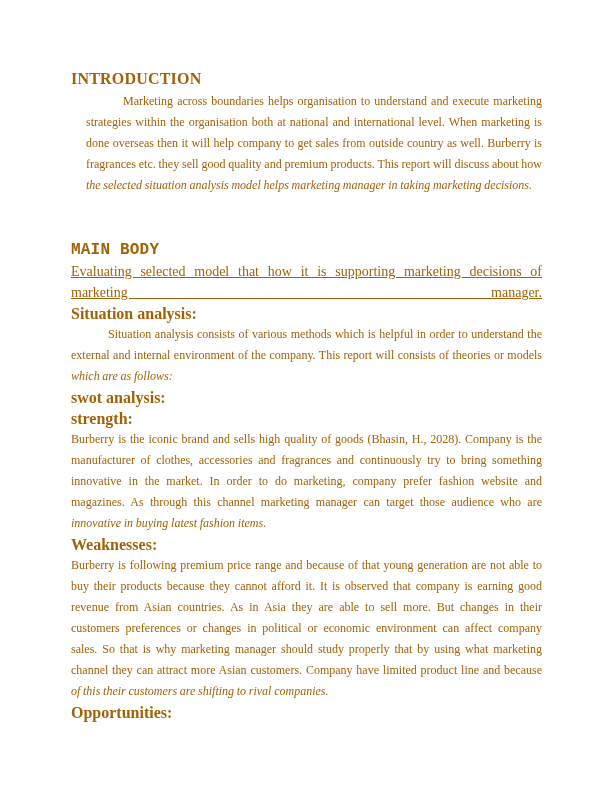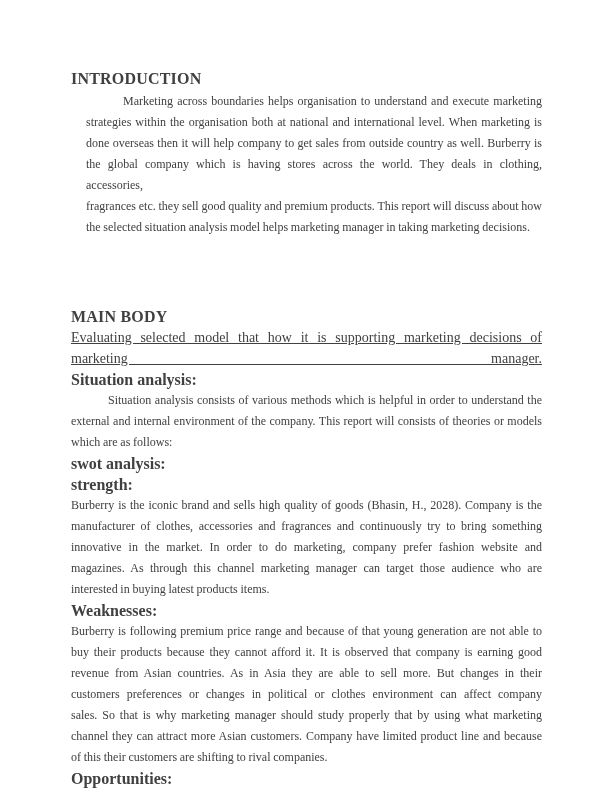--- a/index.html
+++ b/index.html
@@ -21,21 +21,21 @@
     top: 68px;
     width: 471px;
   }
   .section-heading {
     font-size: 16px;
     line-height: 21px;
     font-weight: bold;
     margin: 0;
     letter-spacing: 0.2px;
   }
-  .section-heading.gap-above { margin-top: 68px; }
+  .section-heading.gap-above { margin-top: 44px; font-family: Liberation Mono, monospace; }
   .subhead {
     font-size: 16px;
     line-height: 21px;
     font-weight: bold;
   }
   .subhead.underline { }
   .eval-line {
     font-size: 14px;
     line-height: 21px;
     text-decoration: underline;
@@ -46,36 +46,35 @@
     font-size: 12px;
     line-height: 21px;
     margin: 0;
   }
   .para.first-after-heading { margin-top: 2px; margin-left: 15px; }
   .ln {
     text-align: justify;
     text-align-last: justify;
     word-spacing: -0.3px;
   }
-  .ln.last { text-align-last: left; }
+  .ln.last { text-align-last: left; font-style: italic; }
   .p-indent .ln:first-child { text-indent: 37px; }
 </style>
 </head>
 <body>
 
-<div class="page" style="background: rgb(255, 255, 255); color: #404040;">
+<div class="page" style="background: rgb(255, 255, 255); color: #a16207;">
   <div class="content">
 
     <h1 class="section-heading">INTRODUCTION</h1>
 
     <div class="para p-indent first-after-heading">
         <div class="ln">Marketing across boundaries helps organisation to understand and execute marketing</div>
         <div class="ln">strategies within the organisation both at national and international level. When marketing is</div>
         <div class="ln">done overseas then it will help company to get sales from outside country as well. Burberry is</div>
-        <div class="ln">the global company which is having stores across the world. They deals in clothing, accessories,</div>
         <div class="ln">fragrances etc. they sell good quality and premium products. This report will discuss about how</div>
         <div class="ln last">the selected situation analysis model helps marketing manager in taking marketing decisions.</div>
       </div>
 
     <h1 class="section-heading gap-above">MAIN BODY</h1>
 
     <div class="eval-line">Evaluating selected model that how it is supporting marketing decisions of marketing manager.</div>
 
     <div class="subhead">Situation analysis:</div>
 
@@ -87,30 +86,30 @@
 
     <div class="subhead underline">swot analysis:</div>
 
     <div class="subhead">strength:</div>
 
     <div class="para">
         <div class="ln">Burberry is the iconic brand and sells high quality of goods (Bhasin, H., 2028). Company is the</div>
         <div class="ln">manufacturer of clothes, accessories and fragrances and continuously try to bring something</div>
         <div class="ln">innovative in the market. In order to do marketing, company prefer fashion website and</div>
         <div class="ln">magazines. As through this channel marketing manager can target those audience who are</div>
-        <div class="ln last">interested in buying latest products items.</div>
+        <div class="ln last">innovative in buying latest fashion items.</div>
       </div>
 
     <div class="subhead">Weaknesses:</div>
 
     <div class="para">
         <div class="ln">Burberry is following premium price range and because of that young generation are not able to</div>
         <div class="ln">buy their products because they cannot afford it. It is observed that company is earning good</div>
         <div class="ln">revenue from Asian countries. As in Asia they are able to sell more. But changes in their</div>
-        <div class="ln">customers preferences or changes in political or clothes environment can affect company</div>
+        <div class="ln">customers preferences or changes in political or economic environment can affect company</div>
         <div class="ln">sales. So that is why marketing manager should study properly that by using what marketing</div>
         <div class="ln">channel they can attract more Asian customers. Company have limited product line and because</div>
         <div class="ln last">of this their customers are shifting to rival companies.</div>
       </div>
 
     <div class="subhead">Opportunities:</div>
 
   </div>
 </div>
 

